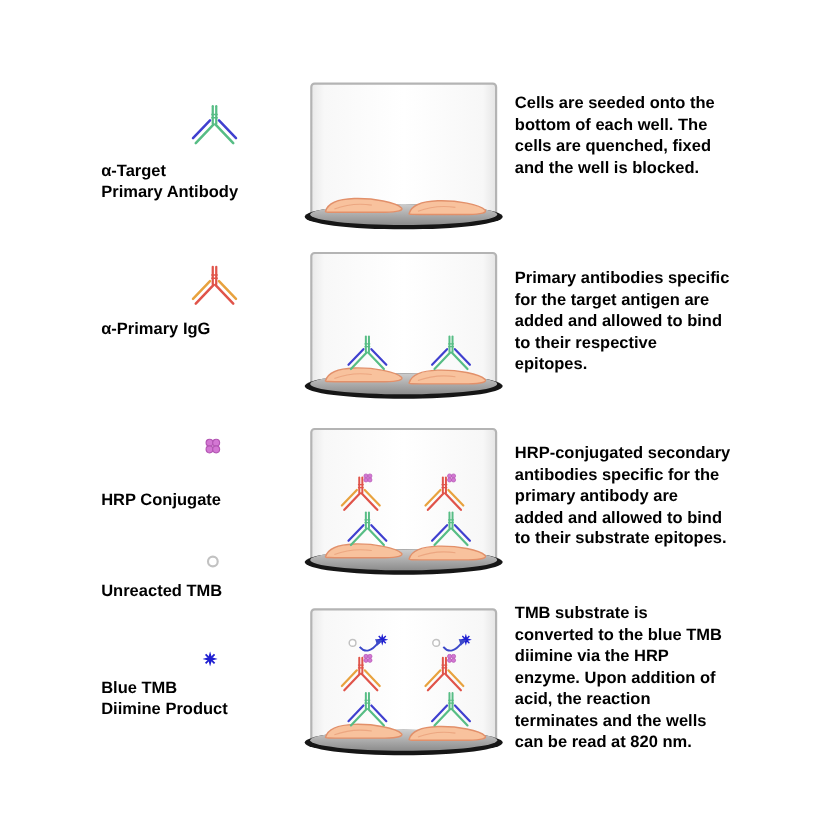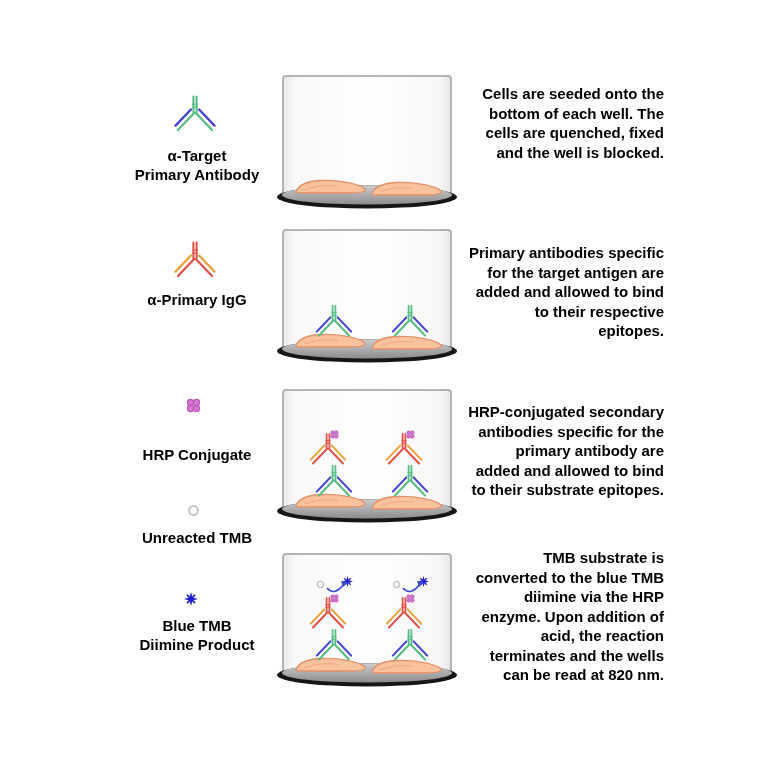--- a/index.html
+++ b/index.html
@@ -1,22 +1,22 @@
 <!DOCTYPE html>
 <html style="--primaryHeavy: #57bd85; --primaryLight: #4040cf; --secondaryHeavy: #e0544a; --secondaryLight: #e8a23e; --hrp: #d377d3; --hrpStroke: #b355b3; --tmb: #c2c2c2; --diimine: #1f1fd1; --arrow: #3c49c9; --cell: #f8c29d; --cellStroke: #e2906a; --wellStroke: #b4b4b4; --wellRim: #161616; --text: #000000;"><head>
 <meta charset="utf-8">
 <style>
   html,body{margin:0;padding:0;background:#fff;}
   body{font-family:"Liberation Sans", sans-serif;}
   .canvas{position:relative;width:764px;height:764px;background:#fff;overflow:hidden;}
-  .legend-label{position:absolute;left:92px;width:210px;text-align:center;
+  .legend-label{position:absolute;left:92px;width:210px;
     font-weight:700;font-size:15px;line-height:19px;color:#000;}
   .legend-icon{position:absolute;}
   .desc{position:absolute;left:468px;width:196px;margin:0;
-    font-weight:700;font-size:15px;line-height:19.5px;color:#000;text-align:right;}
+    font-weight:700;font-size:15px;line-height:19.5px;color:#000;text-align:left;}
   .well{position:absolute;}
   .ab-primary{--hc:var(--primaryHeavy,#57bd85);--lc:var(--primaryLight,#4040cf);}
   .ab-secondary{--hc:var(--secondaryHeavy,#e0544a);--lc:var(--secondaryLight,#e8a23e);}
 </style>
 </head>
 <body>
 
 <svg width="0" height="0" style="position:absolute" aria-hidden="true">
   <defs>
     <linearGradient id="wellGrad" x1="0" y1="0" x2="1" y2="0">

